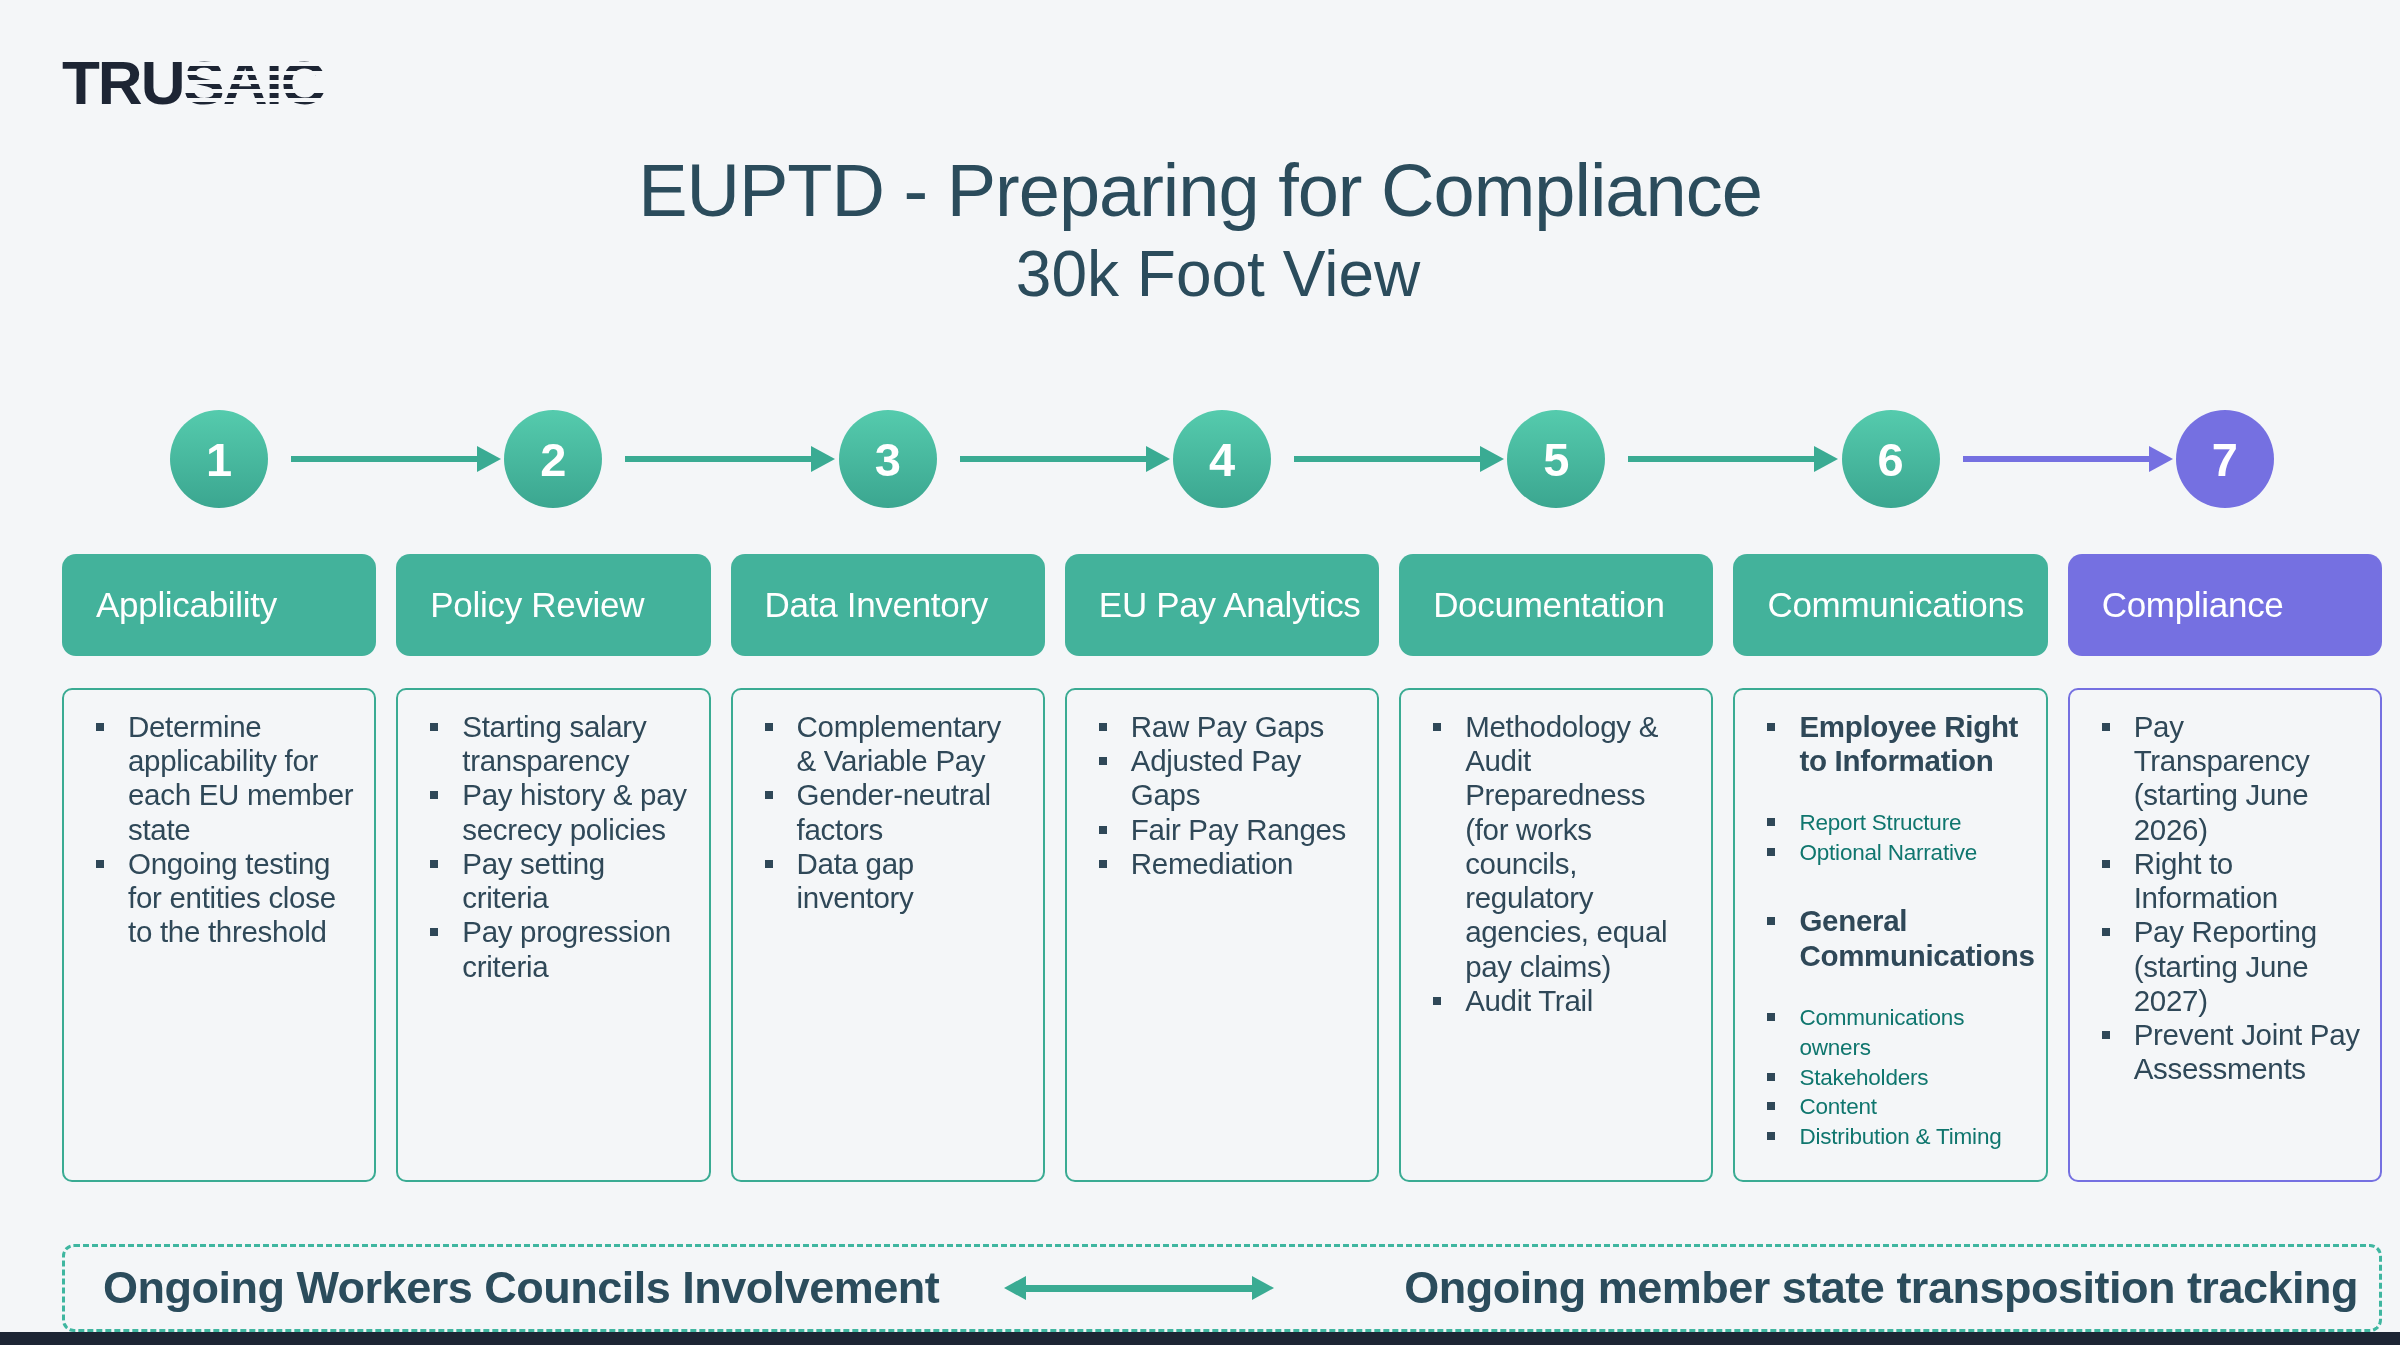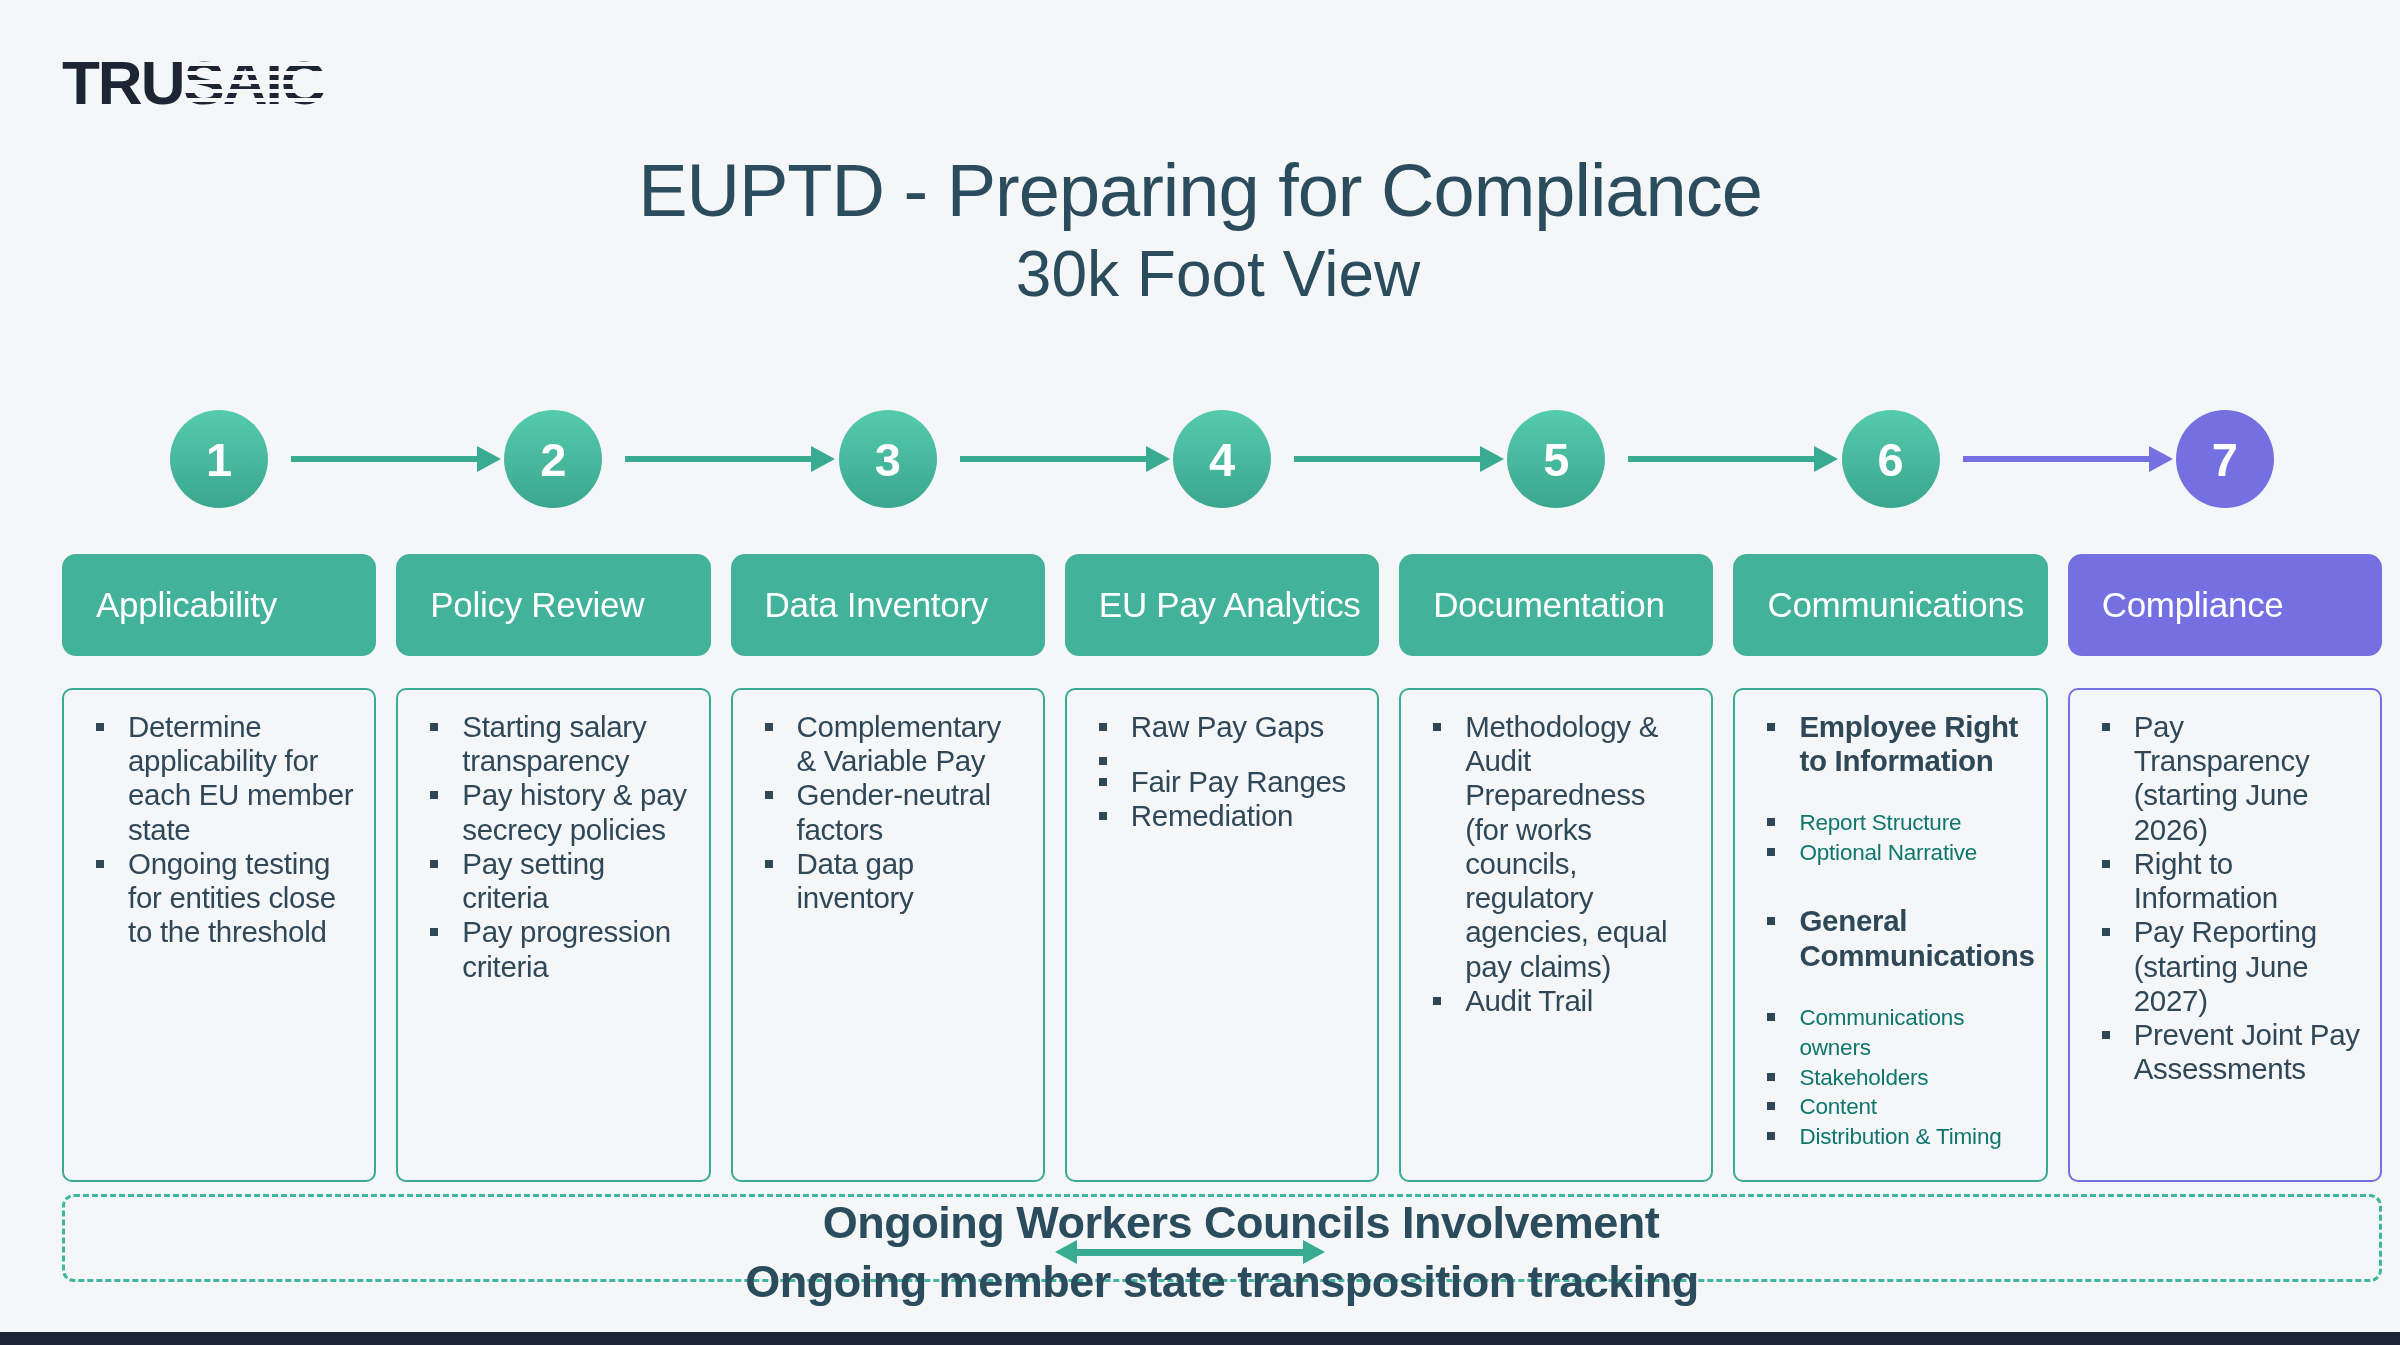--- a/index.html
+++ b/index.html
@@ -66,23 +66,23 @@
   li.item{display:flex;margin:0;color:#2f4858;font-size:29.5px;line-height:1.16;letter-spacing:-0.3px;}
   li.item .sq{flex:none;width:8px;height:8px;background:#2f4858;margin:13px 24px 0 2px;}
   li.item.bold span.txt{font-weight:700;}
   li.item.heading{margin-bottom:30px;}
   ul.subitems{list-style:none;margin:0 0 36px 0;padding:0;}
   ul.subitems li{display:flex;color:#0f766e;font-size:22.5px;line-height:1.33;letter-spacing:-0.2px;}
   ul.subitems li .sq{flex:none;width:8px;height:8px;background:#2f4858;margin:10px 24px 0 2px;}
 
   
   .band{
-    position:absolute;left:62px;top:1194px;width:2320px;height:88px;box-sizing:border-box;
+    position:absolute;left:62px;top:1244px;width:2320px;height:88px;box-sizing:border-box;
     border:3.5px dashed #3fb6a0;border-radius:12px;
-    display:flex;align-items:center;flex-direction:column;
+    display:flex;align-items:center;
   }
   .band-text{font-size:45px;font-weight:700;letter-spacing:-0.5px;color:#2b4c5c;white-space:nowrap;}
   .band-text.left{margin-left:38px;}
   .dbl-arrow{position:relative;width:230px;height:7px;background:#3aab93;margin:0 150px 0 85px;flex:none;}
   .dbl-arrow::before{
     content:"";position:absolute;left:-20px;top:-9px;
     border-top:12.5px solid transparent;border-bottom:12.5px solid transparent;border-right:22px solid #3aab93;
   }
   .dbl-arrow::after{
     content:"";position:absolute;right:-20px;top:-9px;
@@ -212,20 +212,21 @@
     </div>
 
     <div class="colbox">
       <ul class="items">
         <li class="item">
             <span class="sq"></span>
             <span class="txt">Raw Pay Gaps</span>
           </li>
         <li class="item">
             <span class="sq"></span>
+            <span class="txt">Adjusted Pay Gaps</span>
           </li>
         <li class="item">
             <span class="sq"></span>
             <span class="txt">Fair Pay Ranges</span>
           </li>
         <li class="item">
             <span class="sq"></span>
             <span class="txt">Remediation</span>
           </li>
       </ul>

